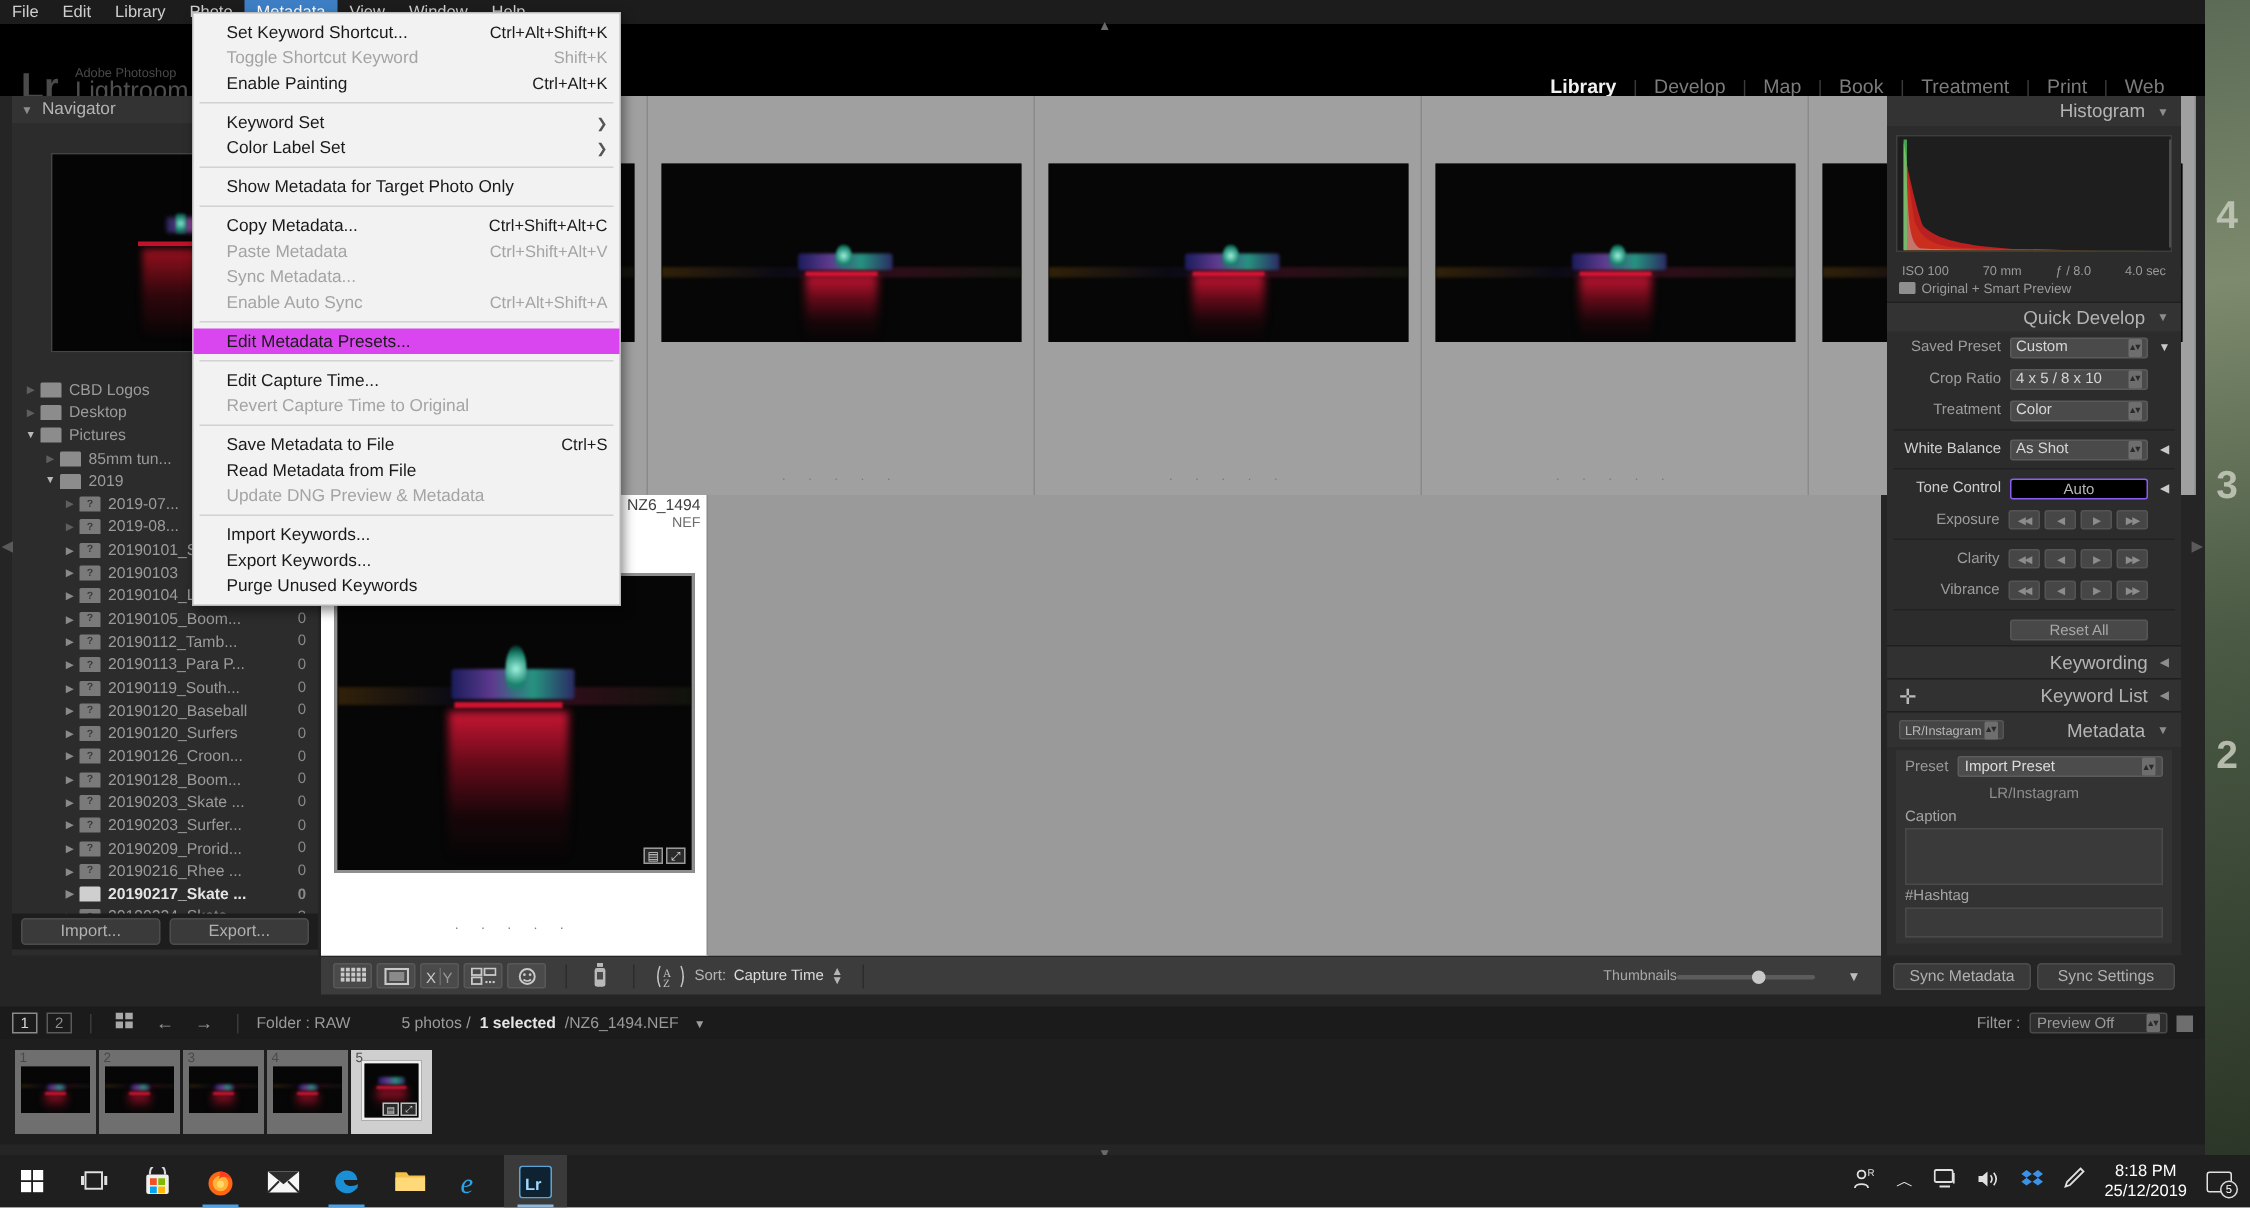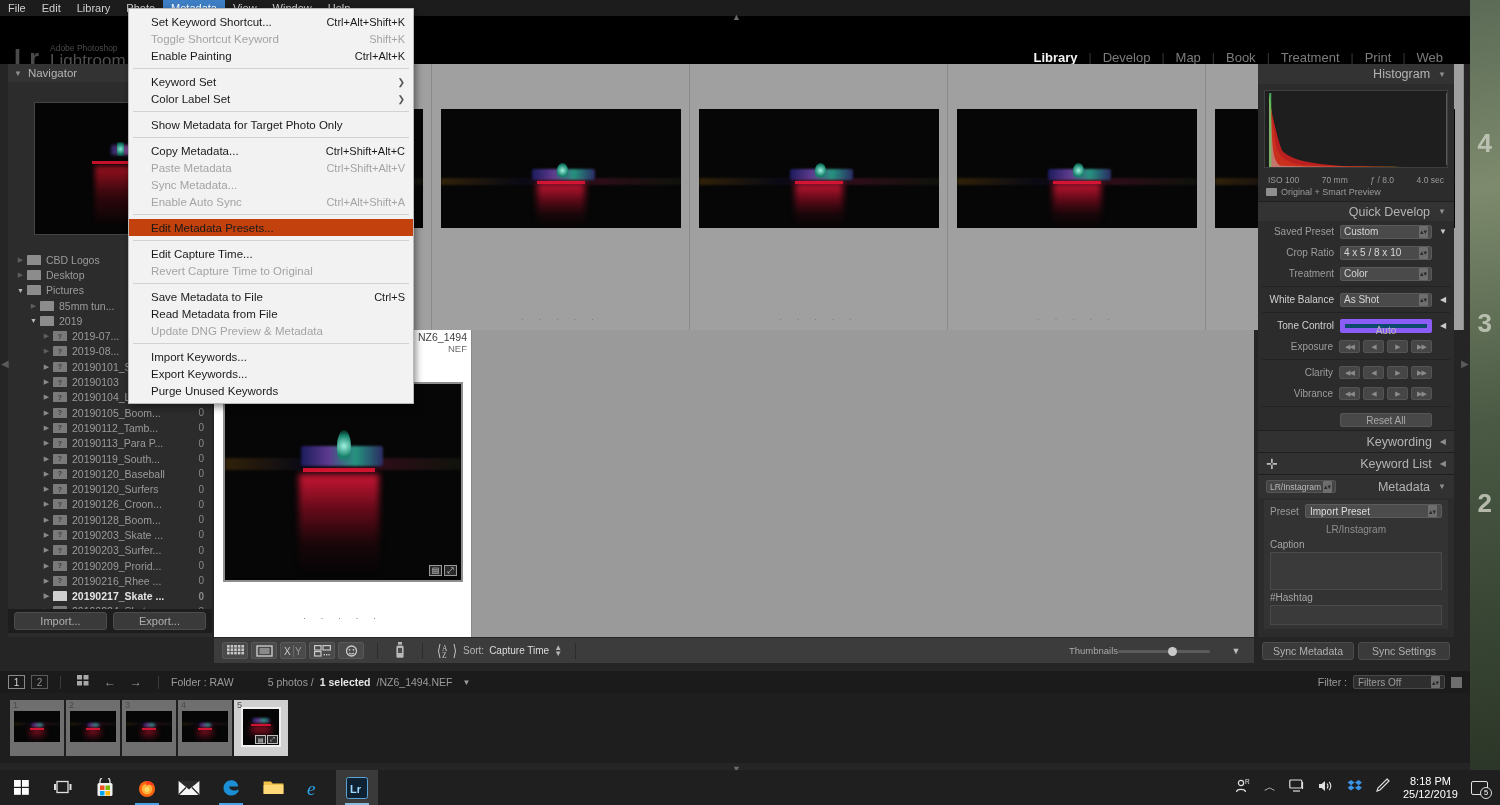--- a/index.html
+++ b/index.html
@@ -213,21 +213,21 @@
     border-radius:2px; color:#d6d6d6; font-size:10px;
     display:flex; align-items:center; padding:0 3px; justify-content:space-between;
   }
   .stepper {
     width:9px; height:12px; background:#6e6e6e; border-radius:1px;
     color:#2a2a2a; font-size:7px; display:flex; flex-direction:column;
     align-items:center; justify-content:center; line-height:5px;
   }
   .qd-caret { color:#c9c9c9; font-size:8px; width:10px; text-align:center;}
   .qd-auto {
-    width:92px; height:14px; background:#0c4a6e; border:5px solid #8b5cf6;
+    width:92px; height:14px; background:#000000; border:1px solid #8b5cf6;
     border-radius:2px; color:#b6b6b6; font-size:10px; text-align:center; line-height:13px;
   }
   .arrows4 { display:flex; gap:3px; }
   .arw {
     width:21px; height:13px; background:#464646; border:1px solid #545454;
     border-radius:2px; color:#8c8c8c; font-size:7px;
     display:flex; align-items:center; justify-content:center; letter-spacing:-1px;
   }
   .qd-divider { height:1px; background:#222; margin:2px 4px; }
   .reset-btn {
@@ -351,21 +351,21 @@
     position:absolute; left:128px; top:8px; width:286px;
     background:#f2f2f2; border:1px solid #b9b9b9;
     box-shadow:2px 3px 7px rgba(0,0,0,.45); z-index:50;
     padding:4px 0;
   }
   .mi {
     height:17px; display:flex; align-items:center; padding:0 8px 0 22px;
     font-size:11.5px; color:#1a1a1a; white-space:nowrap; position:relative;
   }
   .mi.dis { color:#a4a4a4; }
-  .mi.hl { background:#c2410c; }
+  .mi.hl { background:#d946ef; }
   .mi .sc { margin-left:auto; font-size:11px; }
   .mi .arr { margin-left:auto; font-size:9px; color:#555; }
   .mi-sep { height:1px; background:#d2d2d2; margin:4px 4px; }
 
   
   .taskbar {
     position:absolute; left:0; bottom:0; width:1500px; height:35px;
     background:#1f1f1f; display:flex; align-items:center;
   }
   .tb-item {
@@ -1004,21 +1004,21 @@
       <div class="fs-sep"></div>
       <div class="fs-text">Folder : RAW</div>
       <div style="width:22px;"></div>
       <div class="fs-text">5 photos /</div>
       <div class="fs-text" style="color:#e6e6e6;font-weight:bold;">1 selected</div>
       <div class="fs-text">/NZ6_1494.NEF</div>
       <div class="fs-icon" style="font-size:8px;">▼</div>
       <div class="fs-filter">
         <span>Filter :</span>
         <span class="fs-filtersel">
-          <span>Filters Off</span>
+          <span>Preview Off</span>
           <span class="stepper">▴▾</span>
         </span>
         <span class="fs-flag"></span>
       </div>
     </div>
 
     <div class="filmstrip" id="filmstrip">
         <div class="fs-cell">
           <span class="idx">1</span>
           <div class="fs-thumb">

